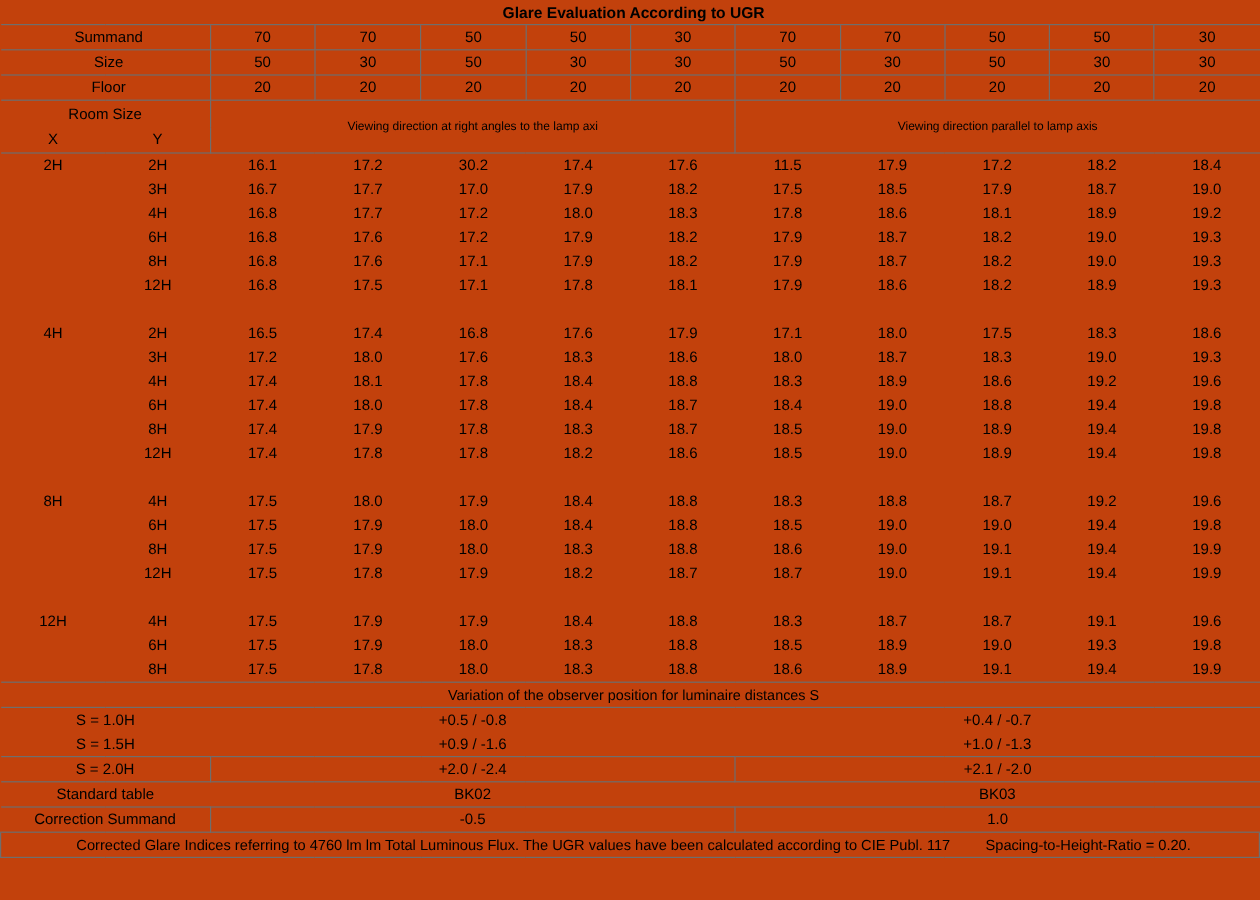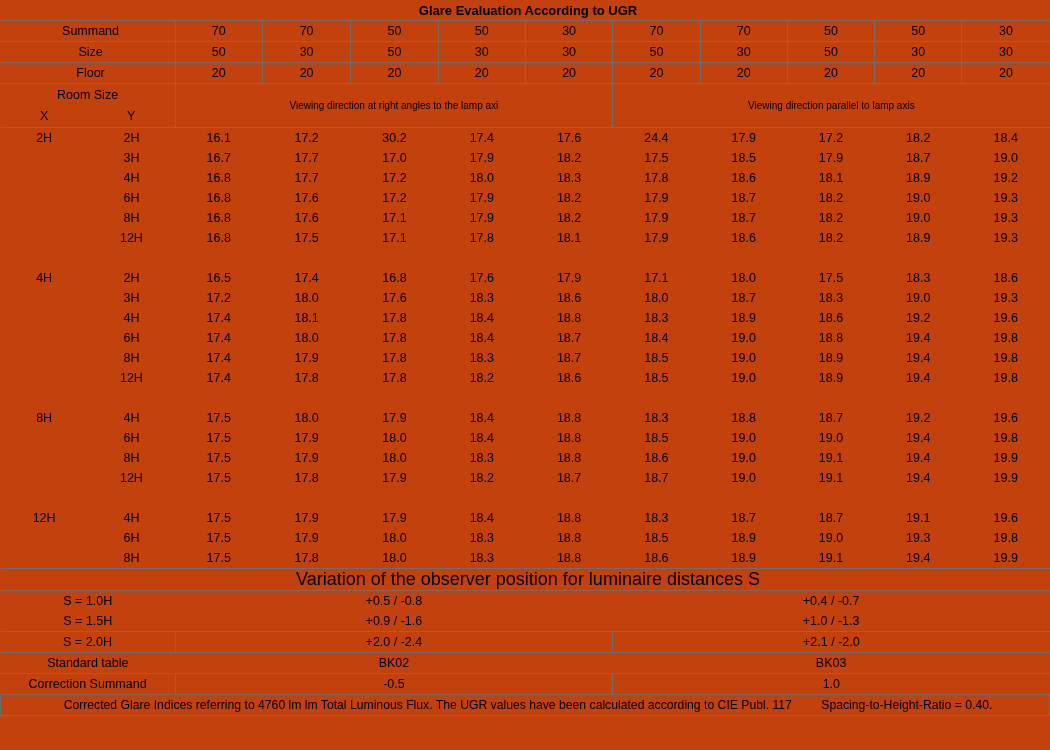--- a/index.html
+++ b/index.html
@@ -58,21 +58,21 @@
   .footnote {
     border: none;
     text-align: left;
     padding-left: 6px !important;
     font-size: 12.2px;
     height: 22px;
   }
   .sec-title {
     text-align: left;
     padding-left: 6px !important;
-    font-size: 18px;
+    font-size: 12px;
   }
 </style>
 </head>
 <body>
 
 <div id="page" class="outer">
   <table class="ugr">
     <colgroup>
       <col style="width:75px">
       <col style="width:75px">
@@ -146,21 +146,21 @@
     </tr>
 
     <tr>
       <td class="no-b no-left sz">2H</td>
       <td class="no-b nb-right sz">2H</td>
       <td class="no-b data">16.1</td>
       <td class="no-b data">17.2</td>
       <td class="no-b data">30.2</td>
       <td class="no-b data">17.4</td>
       <td class="no-b data nb-right">17.6</td>
-      <td class="no-b data">24.4</td>
+      <td class="no-b data">11.5</td>
       <td class="no-b data">17.9</td>
       <td class="no-b data">17.2</td>
       <td class="no-b data">18.2</td>
       <td class="no-b data no-right">18.4</td>
     </tr>
     <tr>
       <td class="no-b no-left sz"></td>
       <td class="no-b nb-right sz">3H</td>
       <td class="no-b data">16.7</td>
       <td class="no-b data">17.7</td>
@@ -486,18 +486,18 @@
     </tr>
     <tr>
       <td class="no-left" colspan="2">Correction Summand</td>
       <td class="nb-right" colspan="5">-0.5</td>
       <td class="no-right" colspan="5">1.0</td>
     </tr>
 
     <tr>
       <td class="footnote" colspan="12">
         <span>Corrected Glare Indices referring to 4760 lm lm Total Luminous Flux. The UGR values have been calculated according to CIE Publ. 117</span>
-        <span style="display:inline-block;width:26px"></span><span>Spacing-to-Height-Ratio = 0.40.</span>
+        <span style="display:inline-block;width:26px"></span><span>Spacing-to-Height-Ratio = 0.20.</span>
       </td>
     </tr>
   </tbody>
     </table>
 </div>
 
 </body></html>

